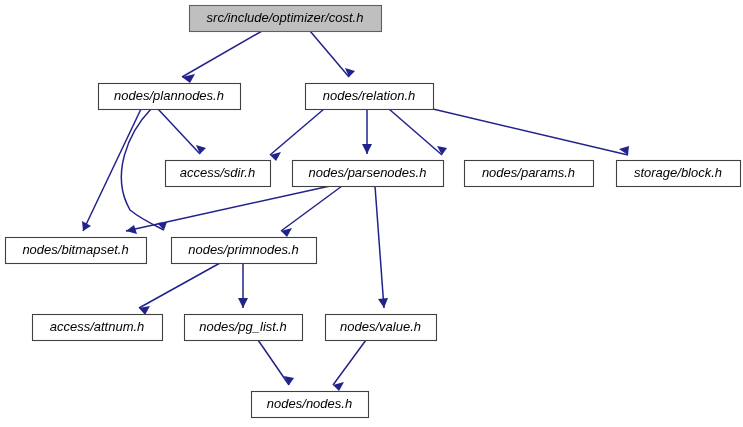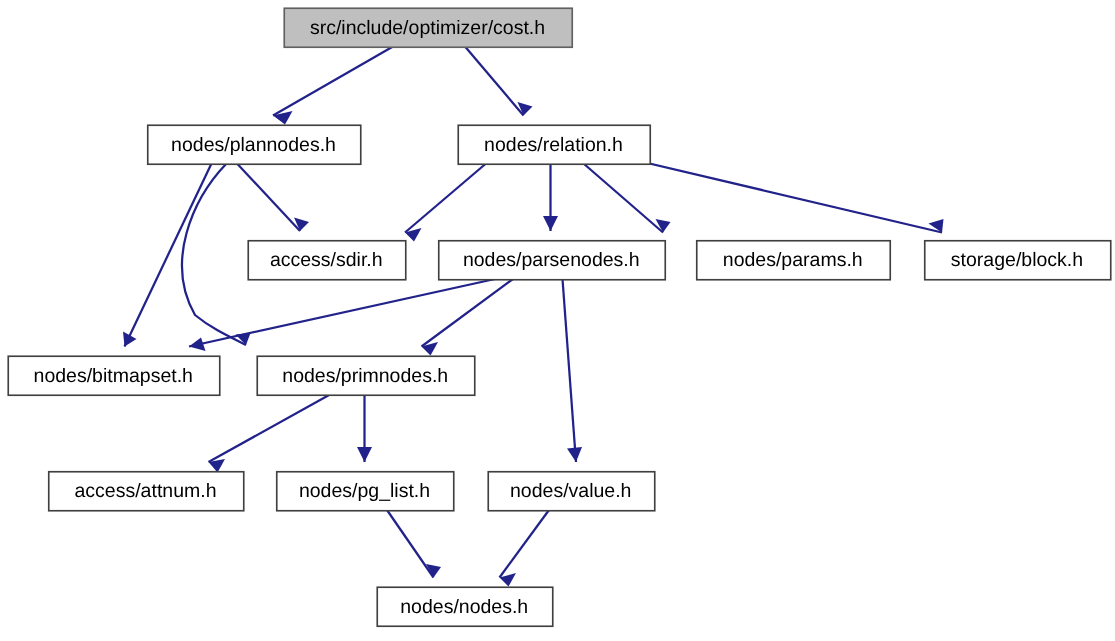--- a/index.html
+++ b/index.html
@@ -10,20 +10,21 @@
   body {
     width: 743px;
     height: 427px;
     overflow: hidden;
     font-family: "Liberation Sans", sans-serif;
   }
   #graph-root {
     position: relative;
     width: 743px;
     height: 427px;
+    font-style: italic;
   }
   svg#dep-graph {
     display: block;
     width: 743px;
     height: 427px;
   }
   .node-box {
     stroke-width: 1.1px;
   }
   .node-label {

